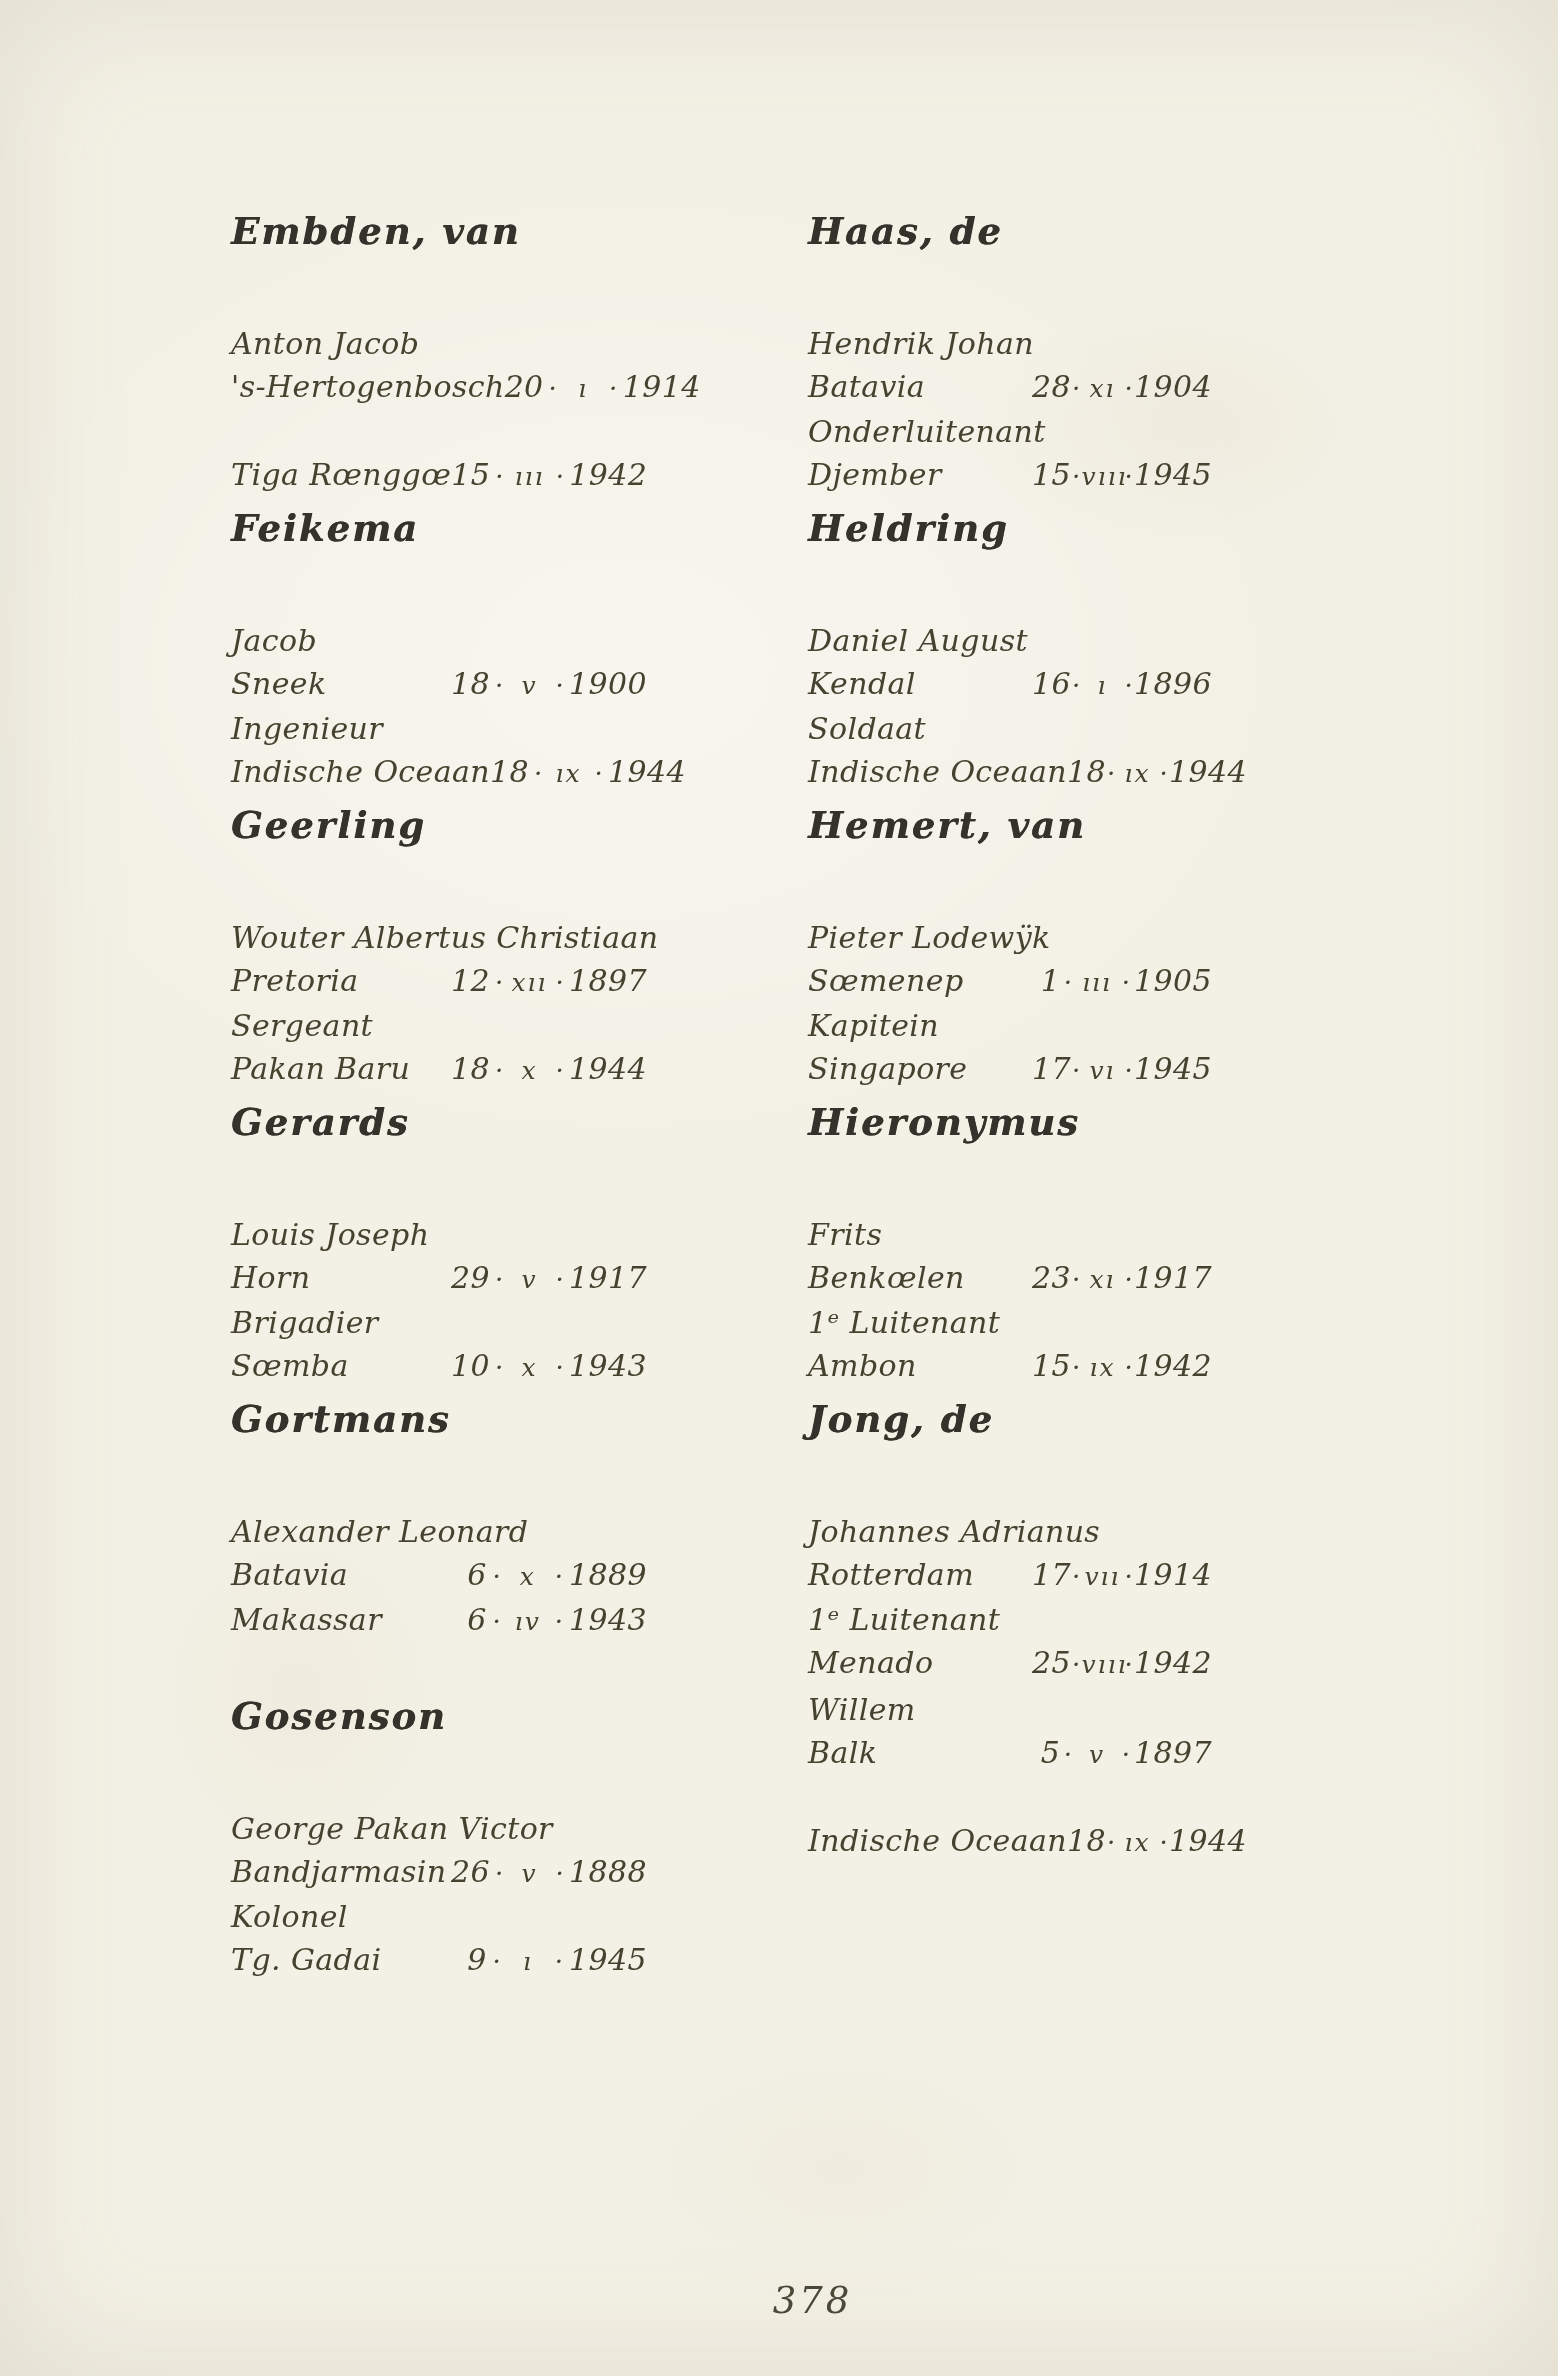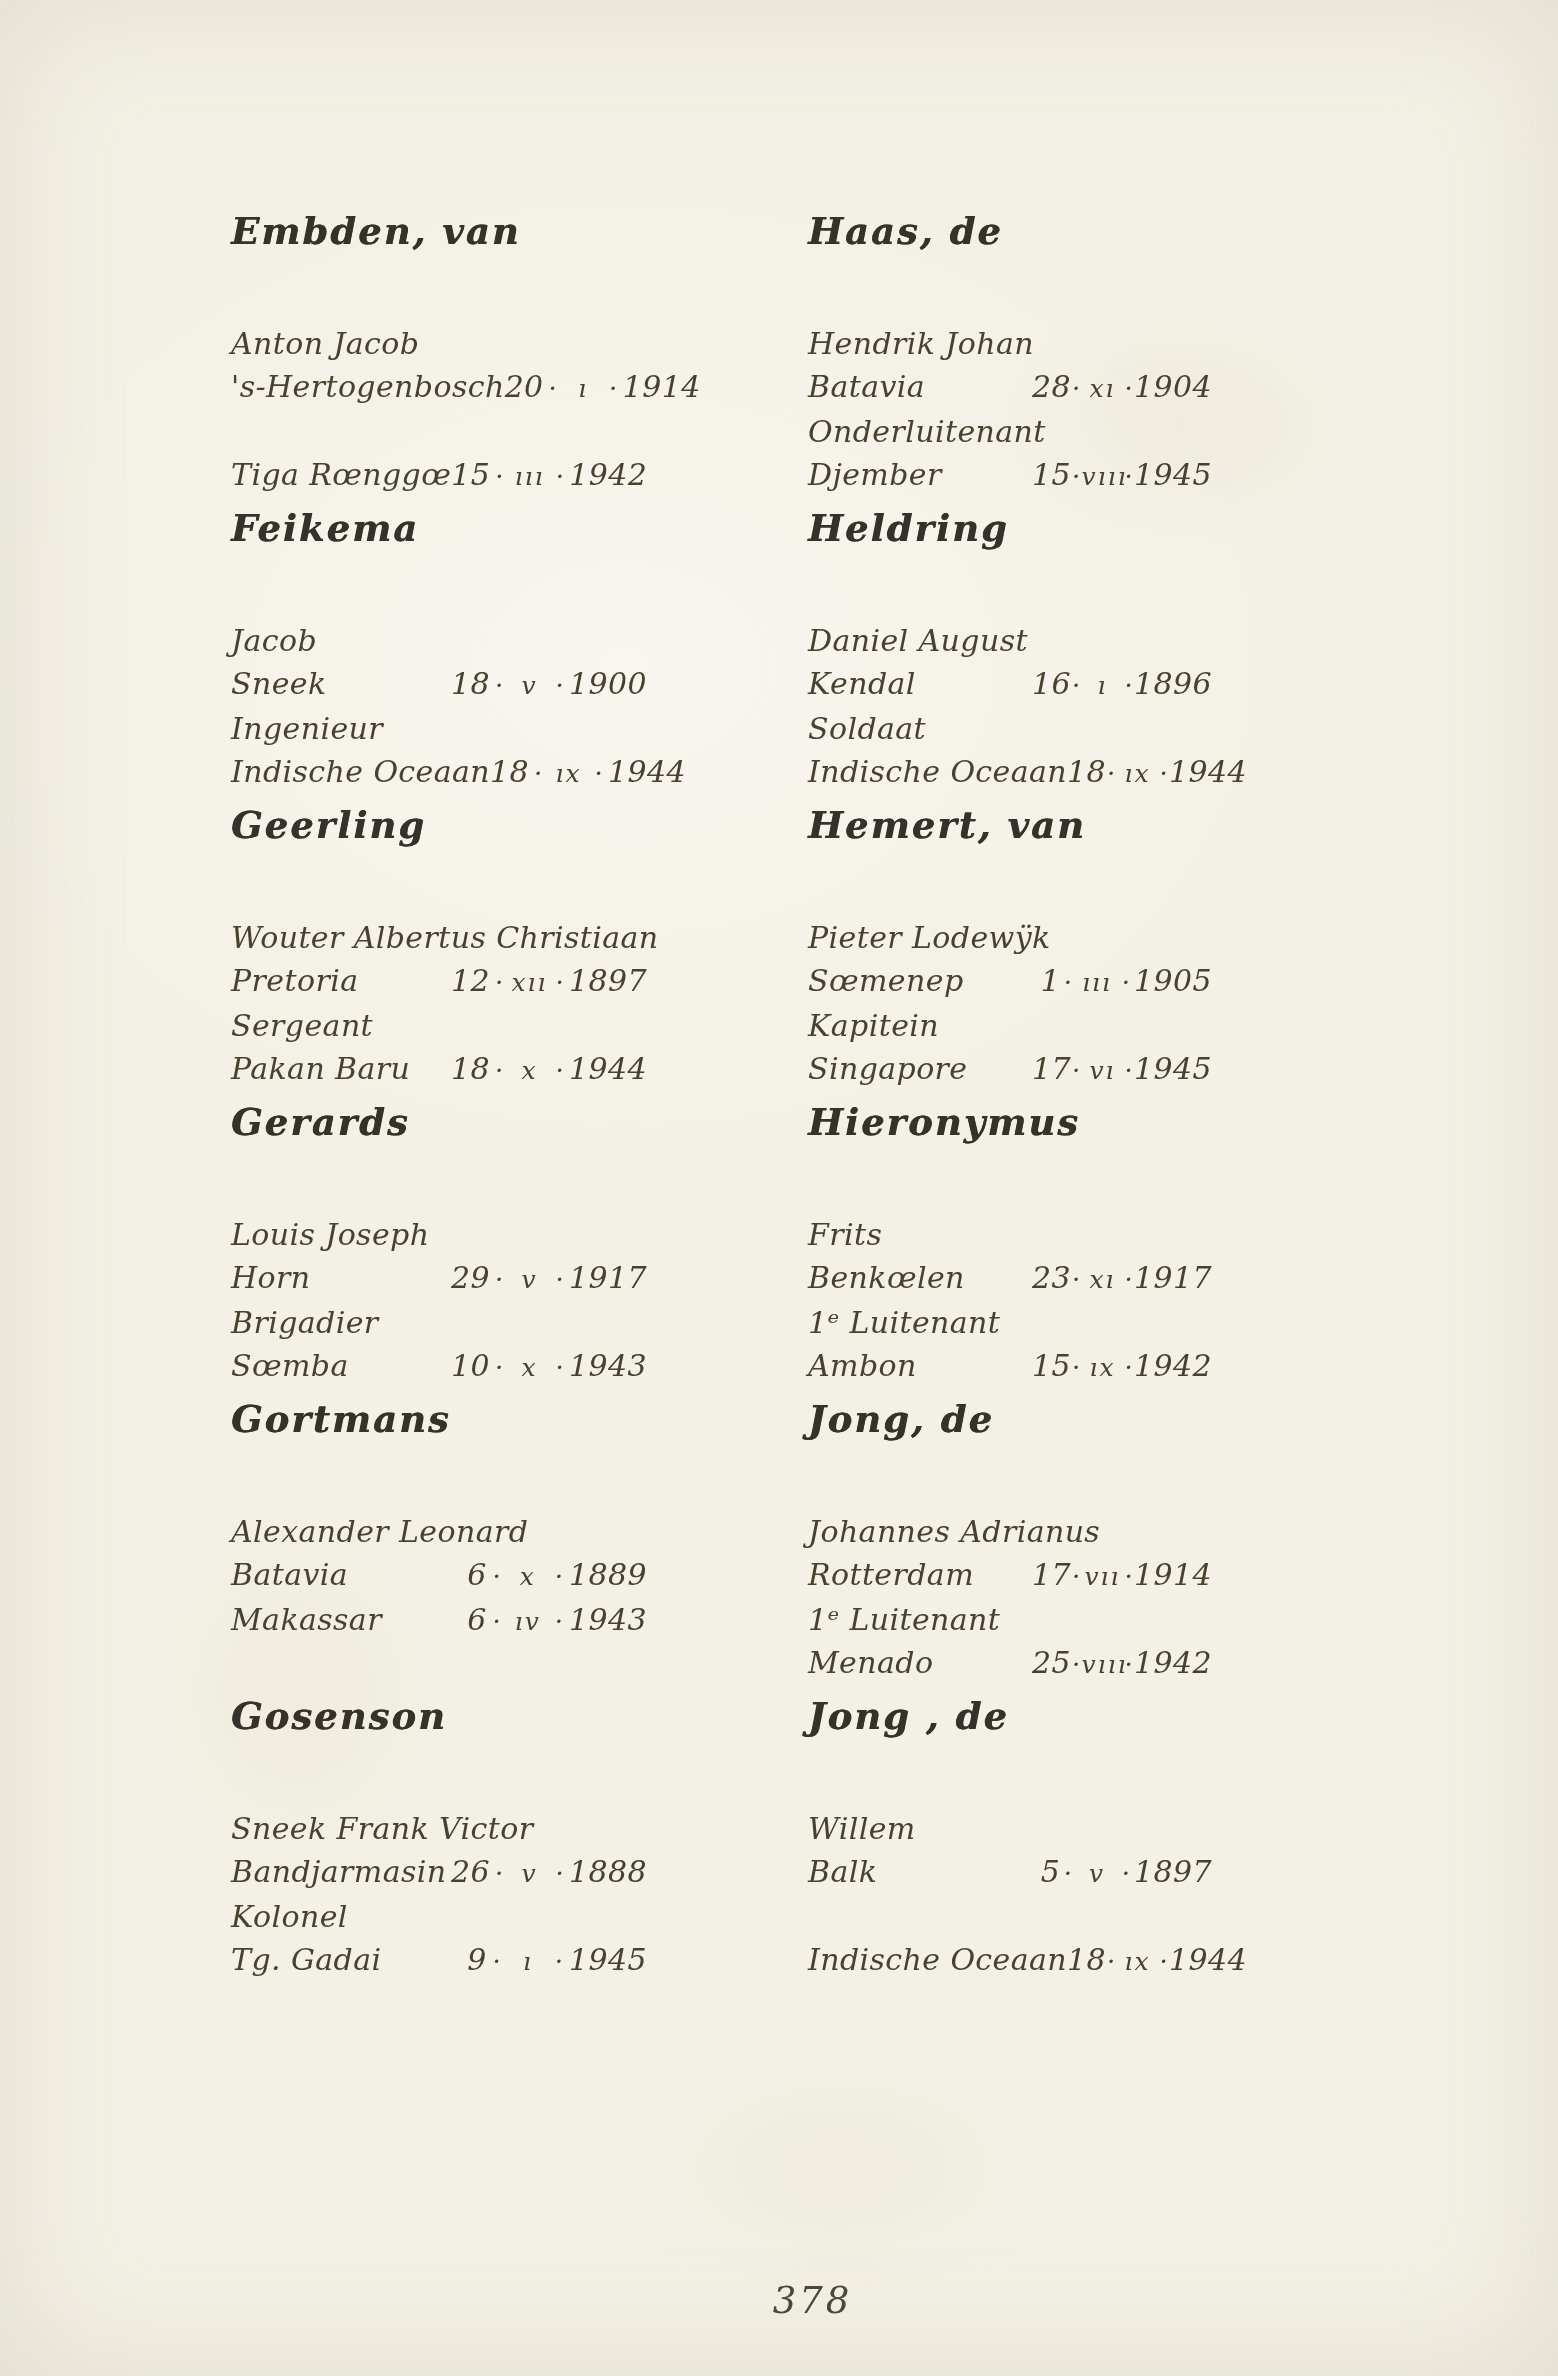--- a/index.html
+++ b/index.html
@@ -220,21 +220,21 @@
           <span class="sep">·</span>
           <span class="m">ıv</span>
           <span class="sep">·</span>
           <span class="y">1943</span>
         </span>
       </div>
     </article>
 
     <article class="entry">
       <h2 class="surname">Gosenson</h2>
-      <div class="line">Sneek Frank Victor</div>
+      <div class="line">George Pakan Victor</div>
       <div class="line">
         <span class="place">Bandjarmasin</span>
         <span class="date">
           <span class="d">26</span>
           <span class="sep">·</span>
           <span class="m">v</span>
           <span class="sep">·</span>
           <span class="y">1888</span>
         </span>
       </div>
@@ -379,21 +379,20 @@
           <span class="d">25</span>
           <span class="sep">·</span>
           <span class="m">vııı</span>
           <span class="sep">·</span>
           <span class="y">1942</span>
         </span>
       </div>
     </article>
 
     <article class="entry">
-      <h2 class="surname">Jong , de</h2>
       <div class="line">Willem</div>
       <div class="line">
         <span class="place">Balk</span>
         <span class="date">
           <span class="d">5</span>
           <span class="sep">·</span>
           <span class="m">v</span>
           <span class="sep">·</span>
           <span class="y">1897</span>
         </span>

